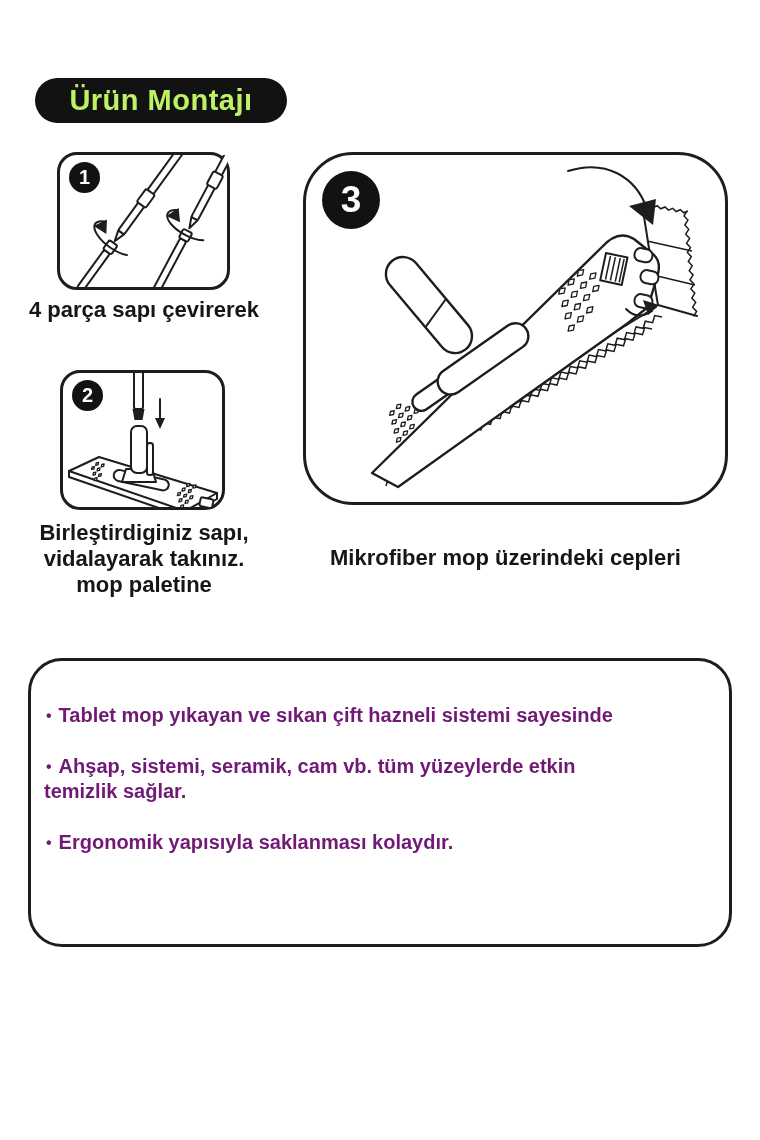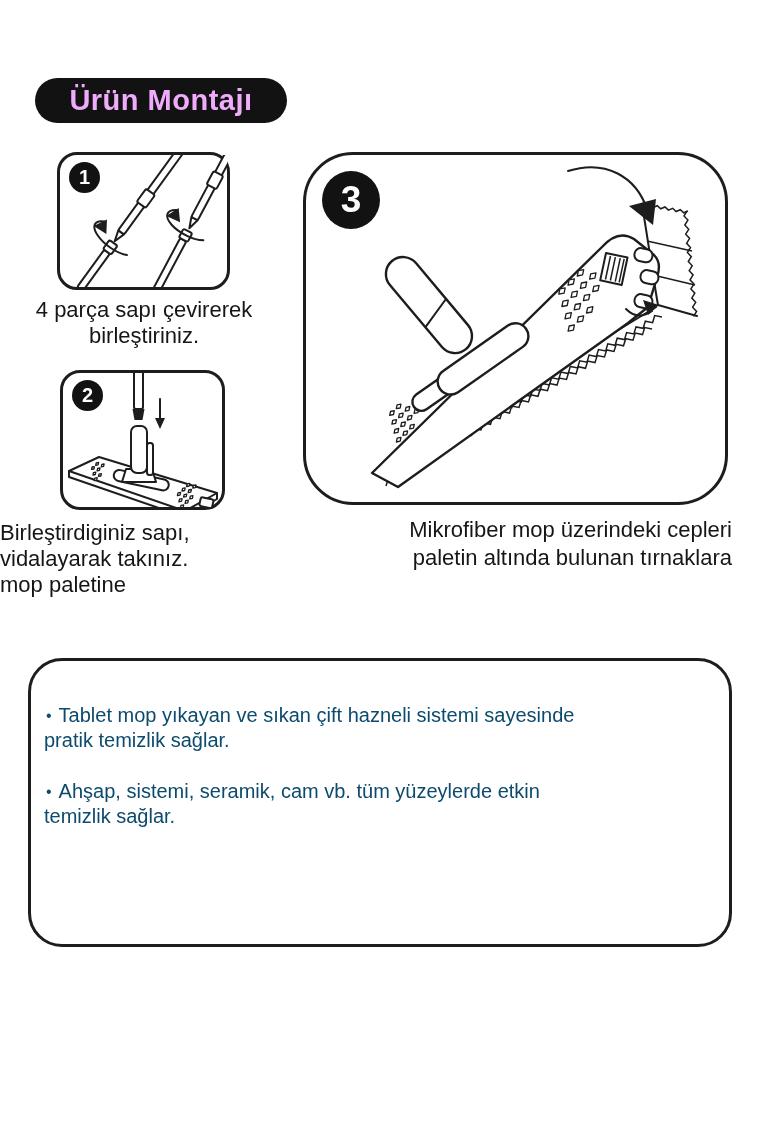--- a/index.html
+++ b/index.html
@@ -11,55 +11,55 @@
   .abs{position:absolute;}
 
   
   .title-pill{
     left:35px;top:78px;width:252px;height:45px;
     background:#121212;border-radius:23px;
     display:flex;align-items:center;justify-content:center;
   }
   .title-pill .txt{
     display:block;width:100%;text-align:center;white-space:nowrap;
-    color:#f0abfc;font-size:29px;font-weight:bold;letter-spacing:.5px;
+    color:#bef264;font-size:29px;font-weight:bold;letter-spacing:.5px;
   }
 
   
   .step-box{
     border:3px solid #1d1d1e;border-radius:20px;background:#fff;
     box-sizing:border-box;
   }
   .box1{left:57px;top:152px;width:173px;height:138px;}
   .box2{left:60px;top:370px;width:165px;height:140px;}
   .box3{left:303px;top:152px;width:425px;height:353px;border-radius:50px;}
   .step-box svg{position:absolute;left:0;top:0;width:100%;height:100%;}
 
   .badge{
     position:absolute;background:#121212;color:#fff;border-radius:50%;
     display:flex;align-items:center;justify-content:center;font-weight:bold;z-index:3;
   }
   .badge-sm{left:9px;top:7px;width:31px;height:31px;font-size:20px;}
   .badge-lg{left:16px;top:16px;width:58px;height:58px;font-size:37px;}
 
   
-  .caption{font-weight:normal;color:#161616;}
+  .caption{font-weight:bold;color:#161616;}
   .caption .fitline{white-space:nowrap;}
   .cap1{left:2px;top:297px;width:284px;text-align:center;font-size:22px;line-height:26px;}
-  .cap2{left:0px;top:520px;width:288px;text-align:left;font-size:22px;line-height:26px;}
-  .cap3{left:330px;top:516px;width:402px;text-align:right;font-size:22px;line-height:28px;}
+  .cap2{left:0px;top:520px;width:288px;text-align:center;font-size:22px;line-height:26px;}
+  .cap3{left:330px;top:544px;width:402px;text-align:left;font-size:22px;line-height:28px;}
 
   
   .features-box{
     left:28px;top:658px;width:704px;height:289px;box-sizing:border-box;
     border:3px solid #1d1d1e;border-radius:34px;background:#fff;
     padding:42px 8px 0 13px;
   }
   .feature{margin-bottom:26px;}
-  .fline{white-space:nowrap;font-size:20px;font-weight:normal;line-height:25px;color:#0c4a6e;}
+  .fline{white-space:nowrap;font-size:20px;font-weight:bold;line-height:25px;color:#701a75;}
   .bullet{display:inline-block;margin:0 7px 0 2px;font-size:16px;vertical-align:1px;}
 
   
   svg .ln{stroke:#1d1d1e;stroke-width:2;fill:none;stroke-linecap:round;stroke-linejoin:round;}
   svg .shp{stroke:#1d1d1e;stroke-width:2;fill:#ffffff;stroke-linejoin:round;}
   svg .shp3{stroke:#1d1d1e;stroke-width:2.4;fill:#ffffff;stroke-linejoin:round;}
   svg .fillink{fill:#1d1d1e;stroke:none;}
   svg .zzl{stroke:#1d1d1e;stroke-width:1.5;fill:none;stroke-linejoin:miter;}
   svg .dm{fill:#ffffff;stroke:#1d1d1e;stroke-width:1.3;stroke-linejoin:round;}
 </style>
@@ -97,21 +97,20 @@
       <g transform="translate(74,0)">
         <path class="ln" d="M 7 -20 A 9 21 0 1 0 -7 18"></path>
         <polygon class="fillink" points="10,-19 -3,-26 -2,-11"></polygon>
       </g>
     </g>
   </svg>
 </div>
 
 <div class="abs caption cap1">
   <div class="fitline fit">4 parça sapı çevirerek</div>
-  <div class="fitline fit">birleştiriniz.</div>
 </div>
 
 <div class="abs step-box box2">
   <div class="badge badge-sm">
     <span>2</span>
   </div>
   <svg viewBox="0 0 159 134">
 
     <polygon class="shp" points="6,98 36,84 154,120 122,138"></polygon>
     <polyline class="ln" points="6,98 6,104 122,144 122,138"></polyline>
@@ -243,25 +242,26 @@
     <path class="ln" d="M 262 16 C 300 4 330 22 341 54" stroke-width="5"></path>
     <polygon class="fillink" points="347,70 323,51 350,44"></polygon>
 
     <path class="ln" d="M 320 154 q 12 12 26 2" stroke-width="3"></path>
     <polygon class="fillink" points="353,150 337,145 342,160"></polygon>
   </svg>
 </div>
 
 <div class="abs caption cap3">
   <div class="fitline fit">Mikrofiber mop üzerindeki cepleri</div>
-  <div class="fitline fit">paletin altında bulunan tırnaklara</div>
 </div>
 
 <div class="abs features-box">
   <div class="feature">
     <div class="fline fit"><span class="bullet">•</span><span>Tablet mop yıkayan ve sıkan çift hazneli sistemi sayesinde</span></div>
-    <div class="fline fit"><span>pratik temizlik sağlar.</span></div>
   </div>
   <div class="feature">
     <div class="fline fit"><span class="bullet">•</span><span>Ahşap, sistemi, seramik, cam vb. tüm yüzeylerde etkin</span></div>
     <div class="fline fit"><span>temizlik sağlar.</span></div>
   </div>
+  <div class="feature">
+    <div class="fline fit"><span class="bullet">•</span><span>Ergonomik yapısıyla saklanması kolaydır.</span></div>
+  </div>
 </div>
 
 </body></html>

